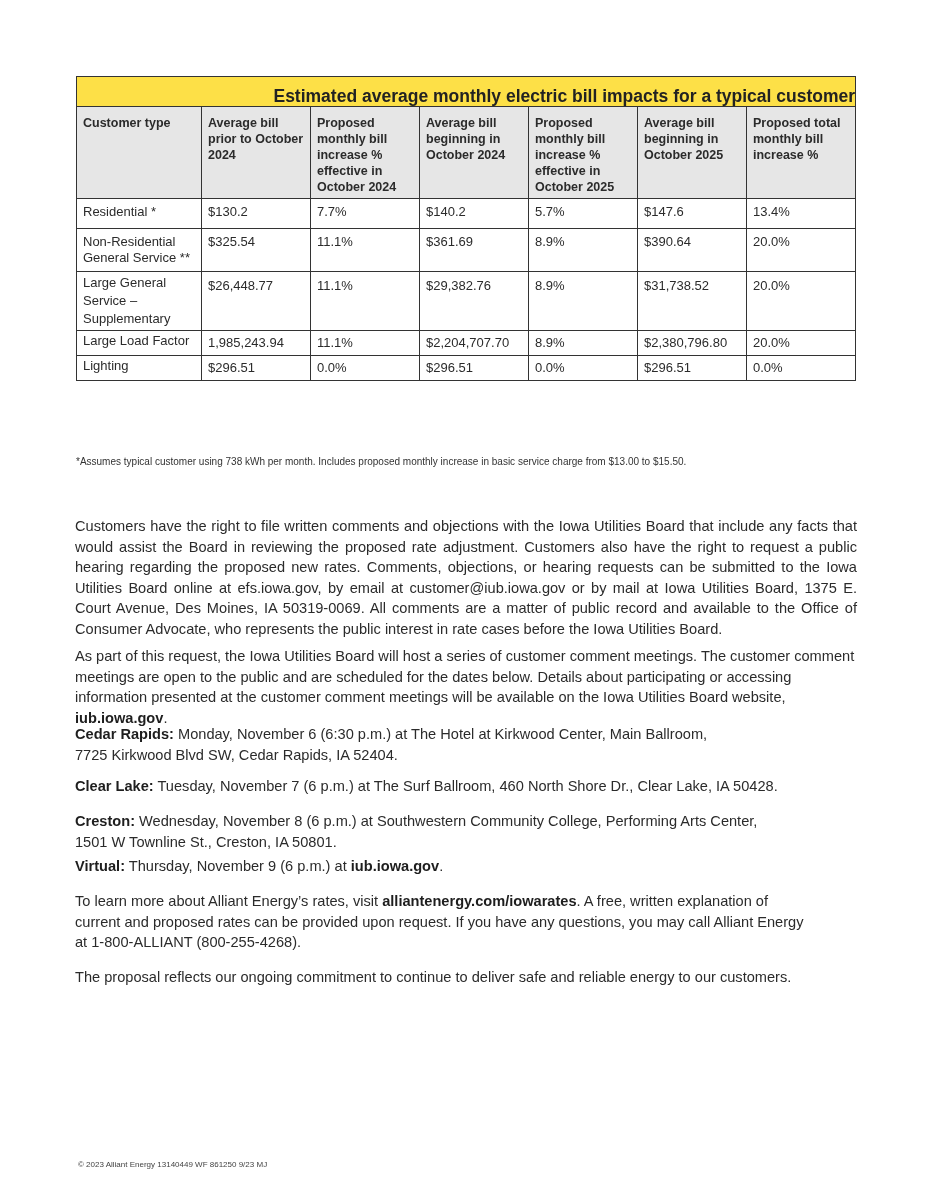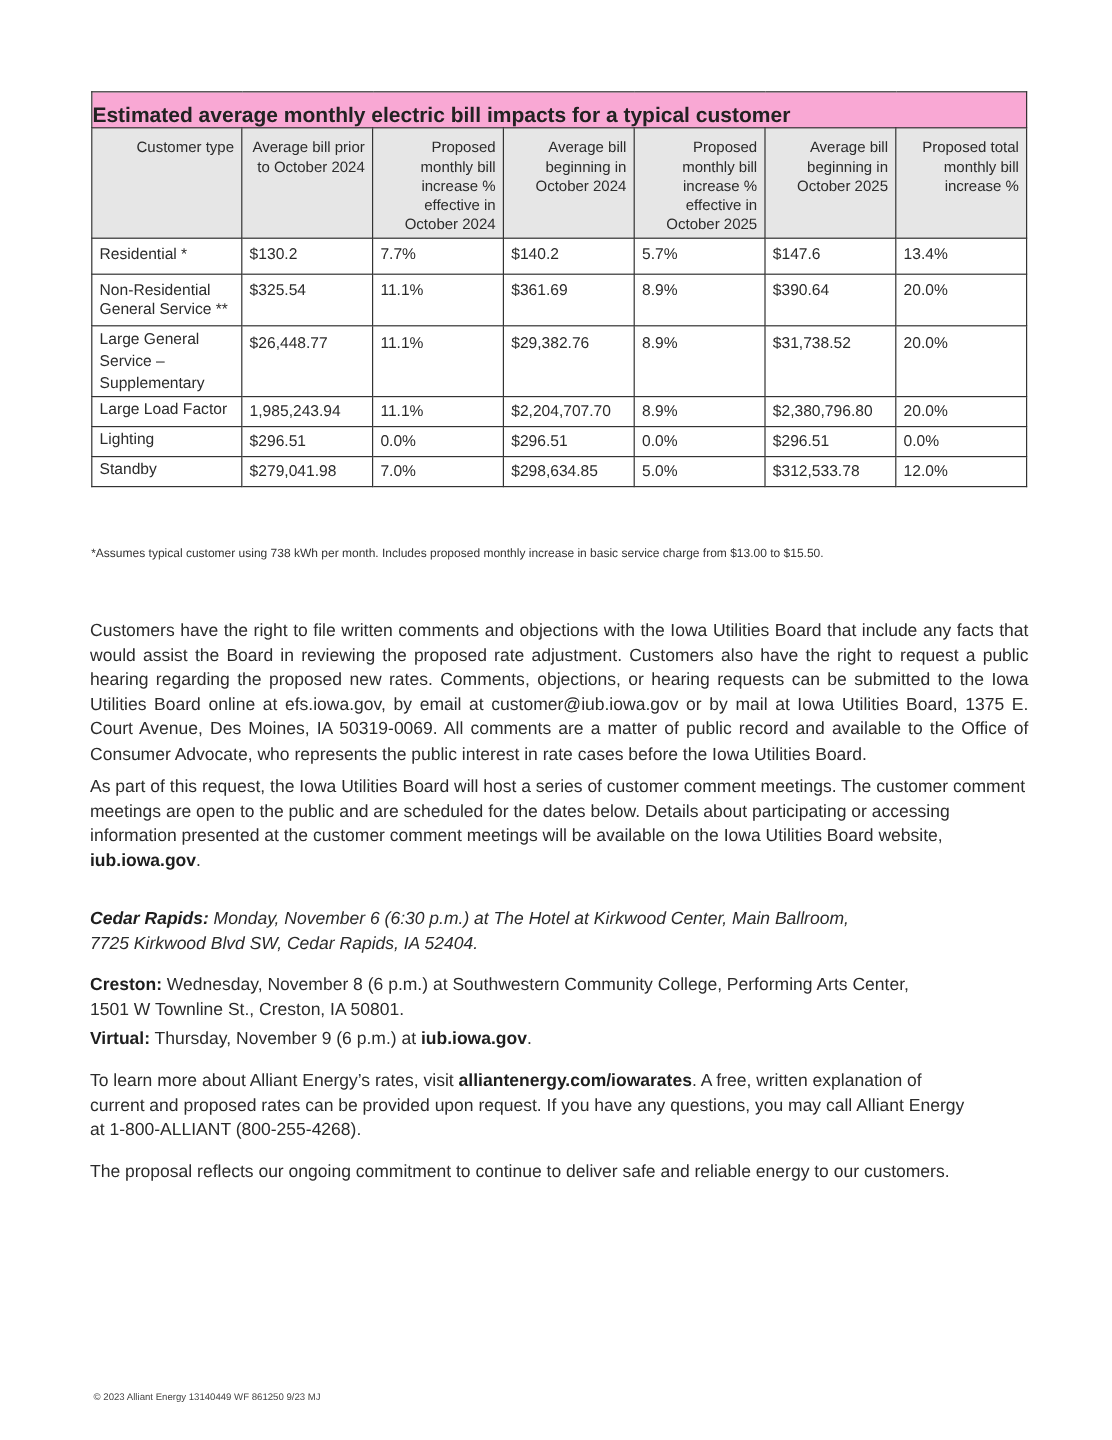--- a/index.html
+++ b/index.html
@@ -9,38 +9,38 @@
   table.bill {
     position: absolute; left: 76px; top: 76px; width: 779px;
     border-collapse: collapse; table-layout: fixed;
     font-family: "Liberation Sans", sans-serif;
   }
   table.bill td, table.bill th {
     border: 1.6px solid #333333; padding: 0 6px; vertical-align: top;
     font-size: 13px; line-height: 16px; color: #2b2b2b; text-align: left;
   }
   table.bill th.title {
-    background: #f9a8d4; font-size: 17.5px; font-weight: bold; text-align: left;
+    background: #fde047; font-size: 17.5px; font-weight: bold; text-align: right;
     height: 29px; padding: 0; vertical-align: bottom; line-height: 20px; color: #222;
   }
-  table.bill tr.hdr th { background: #e6e6e6; font-weight: normal; font-size: 12.5px; line-height: 16px; padding-top: 8px; padding-bottom: 3px; height: 79px; text-align: right; }
+  table.bill tr.hdr th { background: #e6e6e6; font-weight: bold; font-size: 12.5px; line-height: 16px; padding-top: 8px; padding-bottom: 3px; height: 79px; }
   table.bill tr.r1 td { height: 24px; padding-top: 5px; }
   table.bill tr.r2 td { height: 37px; padding-top: 5px; }
   table.bill tr.r3 td { height: 37px; padding-top: 4px; }
   table.bill tr.r4 td { height: 52px; padding-top: 6px; }
   table.bill tr.r5 td, table.bill tr.r6 td, table.bill tr.r7 td { height: 20px; padding-top: 4px; }
   td.ctype { font-size: 12.5px; line-height: 19px; }
 
   .footnotes { position: absolute; left: 76px; top: 454px; font-family: "Liberation Sans", sans-serif; font-size: 10px; line-height: 15px; color: #333; }
 
   .body { position: absolute; left: 75px; width: 782px; font-family: "Liberation Sans", sans-serif; font-size: 14.6px; line-height: 20.6px; color: #2b2b2b; }
   .justify { text-align: justify; }
   .p1 { top: 516px; }
   .p2 { top: 646px; }
-  .p3 { top: 756px; font-style: italic; }
+  .p3 { top: 724px; }
   .p4 { top: 776px; }
   .p5 { top: 811px; }
   .p6 { top: 856px; }
   .p7 { top: 891px; }
   .p8 { top: 967px; }
   b { font-weight: bold; color: #1e1e1e; }
 
   .footer { position: absolute; left: 78px; top: 1160px; font-family: "Liberation Sans", sans-serif; font-size: 8px; color: #444; }
 </style>
 </head>
@@ -109,47 +109,41 @@
     </tr>
     <tr class="r6">
       <td class="ctype" style="padding-top:2px">Lighting</td>
       <td>$296.51</td>
       <td>0.0%</td>
       <td>$296.51</td>
       <td>0.0%</td>
       <td>$296.51</td>
       <td>0.0%</td>
     </tr>
-    <tr class="r7">
-      <td class="ctype" style="padding-top:2px">Standby</td>
-      <td>$279,041.98</td>
-      <td>7.0%</td>
-      <td>$298,634.85</td>
-      <td>5.0%</td>
-      <td>$312,533.78</td>
-      <td>12.0%</td>
-    </tr>
   </tbody>
     </table>
 
   <div class="footnotes">
     <div>*Assumes typical customer using 738 kWh per month. Includes proposed monthly increase in basic service charge from $13.00 to $15.50.</div>
   </div>
 
   <div class="body p1 justify">Customers have the right to file written comments and objections with the Iowa Utilities Board that include any facts that would assist the Board in reviewing the proposed rate adjustment. Customers also have the right to request a public hearing regarding the proposed new rates. Comments, objections, or hearing requests can be submitted to the Iowa Utilities Board online at efs.iowa.gov, by email at customer@iub.iowa.gov or by mail at Iowa Utilities Board, 1375 E. Court Avenue, Des Moines, IA 50319-0069. All comments are a matter of public record and available to the Office of Consumer Advocate, who represents the public interest in rate cases before the Iowa Utilities Board.</div>
 
   <div class="body p2">
     <span>As part of this request, the Iowa Utilities Board will host a series of customer comment meetings. The customer comment meetings are open to the public and are scheduled for the dates below. Details about participating or accessing information presented at the customer comment meetings will be available on the Iowa Utilities Board website, </span><b>iub.iowa.gov</b><span>.</span>
   </div>
 
   <div class="body p3">
     <b>Cedar Rapids:</b><span> Monday, November 6 (6:30 p.m.) at The Hotel at Kirkwood Center, Main Ballroom,</span><br>
     <span>7725 Kirkwood Blvd SW, Cedar Rapids, IA 52404.</span>
   </div>
 
+  <div class="body p4">
+    <b>Clear Lake:</b><span> Tuesday, November 7 (6 p.m.) at The Surf Ballroom, 460 North Shore Dr., Clear Lake, IA 50428.</span>
+  </div>
 
   <div class="body p5">
     <b>Creston:</b><span> Wednesday, November 8 (6 p.m.) at Southwestern Community College, Performing Arts Center,</span><br>
     <span>1501 W Townline St., Creston, IA 50801.</span>
   </div>
 
   <div class="body p6">
     <b>Virtual:</b><span> Thursday, November 9 (6 p.m.) at </span><b>iub.iowa.gov</b><span>.</span>
   </div>
 

